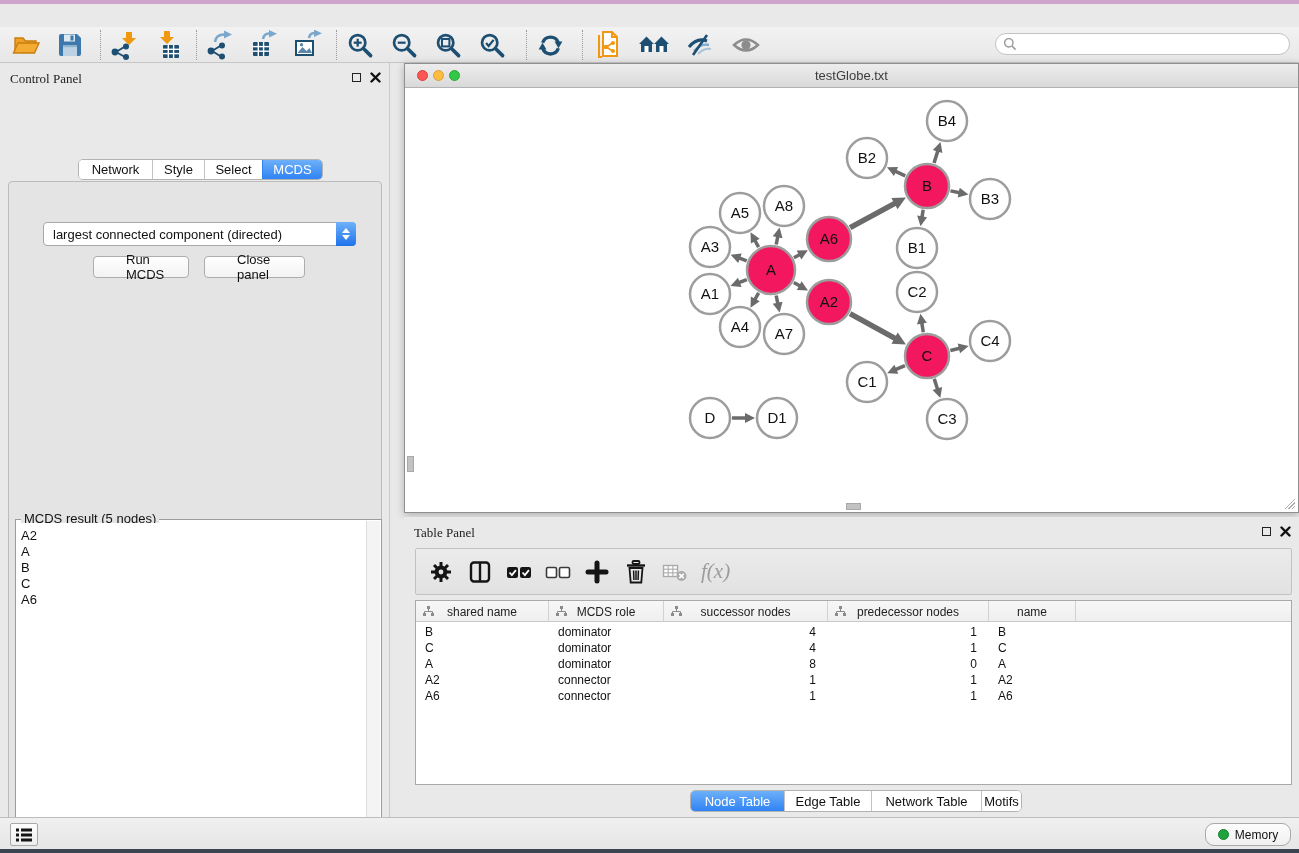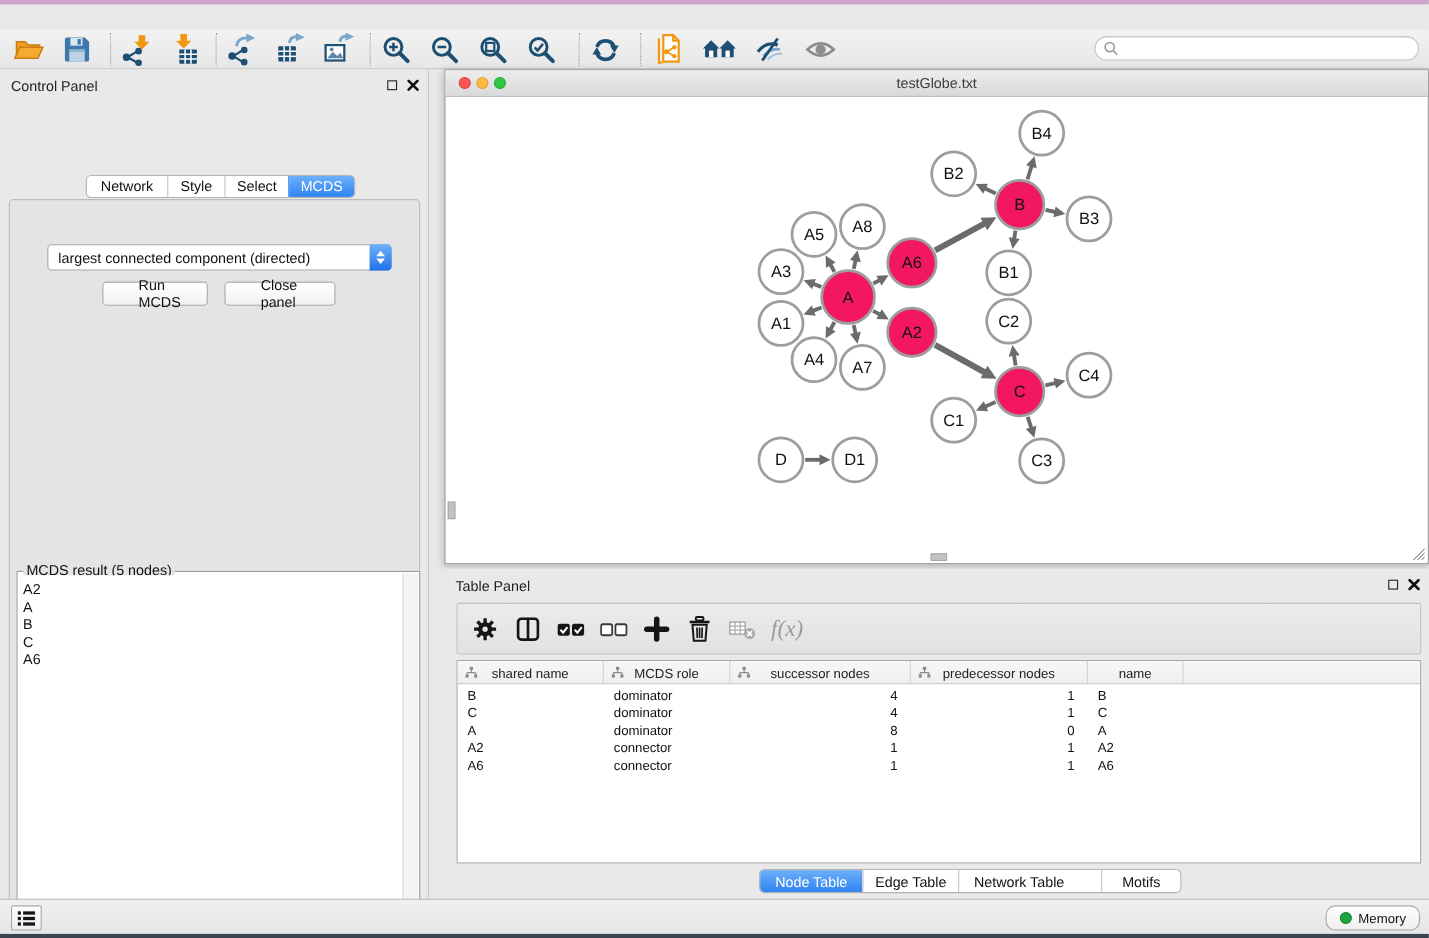--- a/index.html
+++ b/index.html
@@ -26,21 +26,21 @@
     background:linear-gradient(#f2f2f2,#e7e7e7); border-bottom:1px solid #c6c6c6; }
   .tb-group { position:absolute; top:2px; height:32px; display:flex; align-items:center; }
   .tb-btn { width:36px; height:32px; display:flex; align-items:center; justify-content:center; }
   .tb-sep { position:absolute; top:3px; height:30px; border-left:1px dotted #9a9a9a; }
   #search-box { position:absolute; right:9px; top:6px; width:295px; height:22px;
     background:#fff; border:1px solid #c3c3c3; border-radius:12px; display:flex; align-items:center; padding-left:7px; }
   #search-input { border:none; outline:none; flex:1; font-size:12px; background:transparent; height:18px; }
 
   
   #control-panel { position:absolute; left:0; top:63px; width:390px; height:754px; background:#e9e9e9; border-right:1px solid #c9c9c9; }
-  .panel-title { position:absolute; left:10px; top:8px; font-size:13px; color:#222; }
+  .panel-title { position:absolute; left:10px; top:8px; font-size:13px; color:#222;font-family:Liberation Serif, serif; }
   .panel-winbtns { position:absolute; right:8px; top:9px; display:flex; gap:9px; align-items:center; }
   .float-icon { width:9px; height:9px; border:1.5px solid #222; }
 
   .seg-tabs { position:absolute; display:flex; height:21px; border:1px solid #b3b3b3; border-radius:5px; overflow:hidden; background:#fff; }
   #cp-tabs { left:78px; top:96px; }
   .seg-tab { display:flex; align-items:center; justify-content:center; font-size:13px;
     background:#fff; color:#111; border-left:1px solid #c3c3c3; cursor:default; }
   .seg-tab:first-child { border-left:none; }
   .seg-tab.active { background:linear-gradient(#6db0f9,#2f83f3); color:#fff; border-left-color:#2f83f3; }
 
@@ -634,21 +634,21 @@
             <div class="td-cell" style="left: 412px; width: 149px; text-align: right;">1</div>
             <div class="td-cell" style="left: 582px; width: 78px;">A6</div>
           </div>
         </div>
     </div>
 
     <div id="tp-tabs" class="seg-tabs">
         <div class="seg-tab active" style="width: 93px;">Node Table</div>
         <div class="seg-tab" style="width: 87px;">Edge Table</div>
         <div class="seg-tab" style="width: 110px;">Network Table</div>
-        <div class="seg-tab" style="width: 72px; margin-left: 20px;">Motifs</div>
+        <div class="seg-tab" style="width: 40px;">Motifs</div>
       </div>
   </div>
 
   <div id="statusbar">
     <div id="list-btn">
       <svg width="16" height="14" viewBox="0 0 16 14">
         <g fill="#151515">
           <rect x="0" y="0.5" width="3" height="3"></rect>
             <rect x="5" y="0.5" width="11" height="3"></rect>
           <rect x="0" y="5.5" width="3" height="3"></rect>

